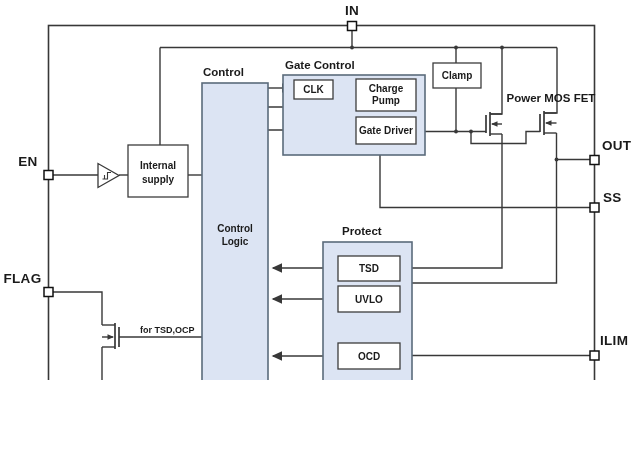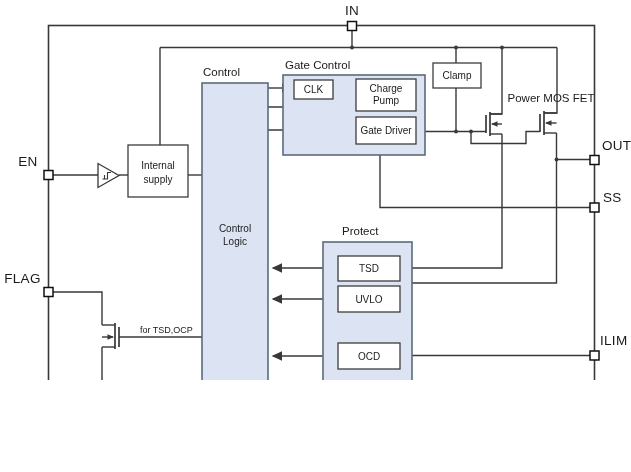--- a/index.html
+++ b/index.html
@@ -1,20 +1,20 @@
 <!DOCTYPE html>
 <html style="--background: #ffffff; --line: #383838; --block_fill: #ffffff; --block_border: #3c3c3c; --section_fill: #dce4f3; --section_border: #5b6b7b; --text: #1a1a1a; --terminal_border: #111111;"><head>
 <meta charset="utf-8">
 <style>
   :root{
     --background:#ffffff; --line:#383838; --block_fill:#ffffff; --block_border:#3c3c3c;
     --section_fill:#dce4f3; --section_border:#5b6b7b; --text:#1a1a1a; --terminal_border:#111111;
   }
   html,body{margin:0;padding:0;background:var(--background);}
-  .stage{width:631px;height:380px;position:relative;background:var(--background);overflow:hidden;}
+  .stage{width:631px;height:380px;position:relative;background:var(--background);overflow:hidden;font-weight:bold;}
   svg{display:block;font-family:"Liberation Sans", sans-serif;}
   .wire{stroke:var(--line);stroke-width:1.4;fill:none;}
   .border{stroke:var(--line);stroke-width:1.6;fill:none;}
   .block{fill:var(--block_fill);stroke:var(--block_border);stroke-width:1.3;}
   .section{fill:var(--section_fill);stroke:var(--section_border);stroke-width:1.6;}
   .terminal{fill:#ffffff;stroke:var(--terminal_border);stroke-width:1.5;}
   .dot{fill:var(--line);stroke:none;}
   .fet{stroke:var(--line);stroke-width:1.7;fill:none;}
   .ah{fill:var(--line);stroke:none;}
   text{fill:var(--text);}

